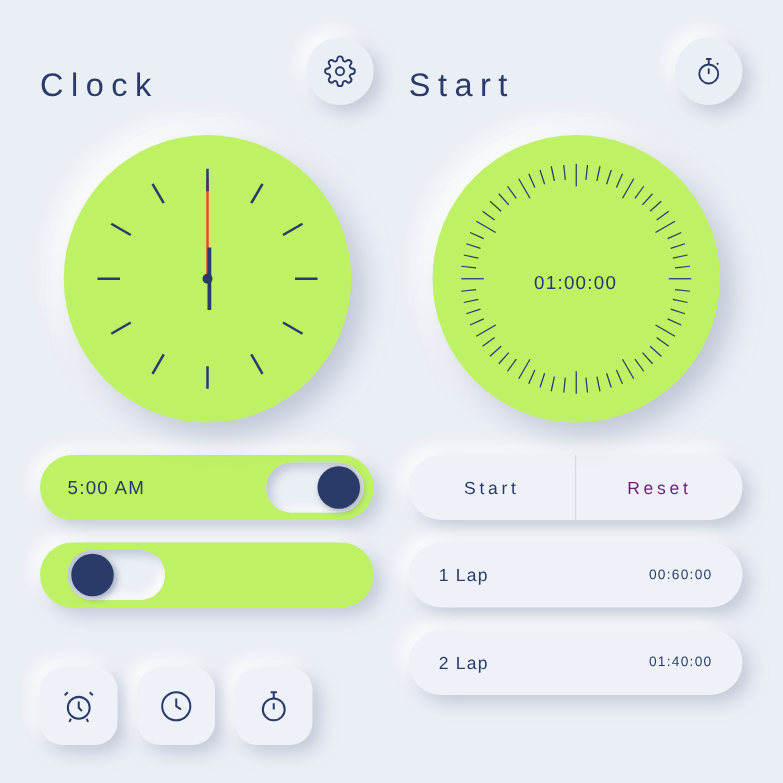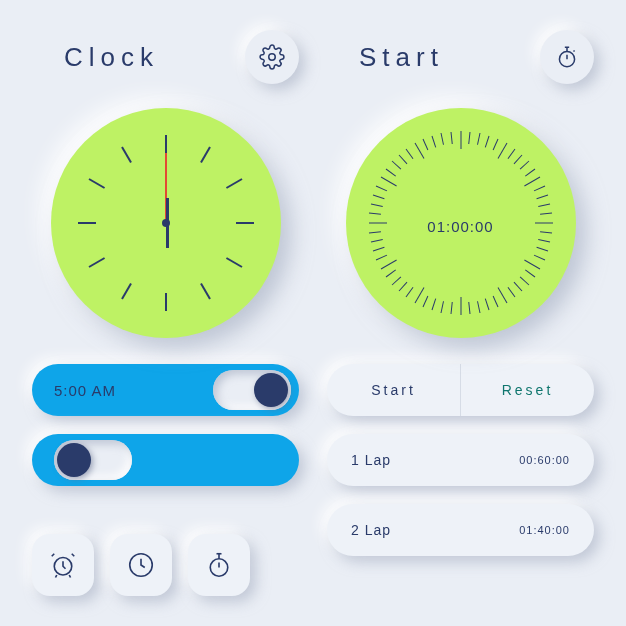--- a/index.html
+++ b/index.html
@@ -6,21 +6,21 @@
   body {
     width: 626px;
     height: 626px;
     background: #eaeef5;
     font-family: -apple-system, BlinkMacSystemFont, "Segoe UI", Arial, sans-serif;
     padding: 30px 32px;
     display: flex;
     gap: 28px;
   }
   .col { flex: 1; display: flex; flex-direction: column; }
-  .header { display: flex; align-items: center; justify-content: space-between; margin-bottom: 24px; margin-left: 32px; }
+  .header { display: flex; align-items: flex-end; justify-content: space-between; margin-bottom: 24px; }
   .title {
     font-size: 26px;
     letter-spacing: 6px;
     color: #2a3b6a;
     font-weight: 400;
   }
   .icon-btn {
     width: 54px; height: 54px;
     border-radius: 50%;
     background: #eaeef5;
@@ -71,21 +71,21 @@
   }
   .timer-tick.long { height: 18px; }
   .timer-value {
     position: absolute; left:0; right:0; top: 48%;
     text-align: center;
     font-size: 15px;
     color: #2a3b6a;
     letter-spacing: 1px;
   }
   .pill {
-    background: #0ea5e9;
+    background: #bef264;
     border-radius: 26px;
     box-shadow: 6px 6px 14px rgba(160,170,190,0.55), -6px -6px 14px rgba(255,255,255,0.9);
     height: 52px;
     display: flex; align-items: center;
     padding: 0 8px 0 22px;
     margin-bottom: 18px;
     font-size: 15px;
     color: #2a3b6a;
   }
   .pill .label { flex: 1; letter-spacing: 1px; }
@@ -116,21 +116,21 @@
     overflow: hidden;
   }
   .btn-half {
     flex: 1;
     display: flex; align-items: center; justify-content: center;
     font-size: 14px;
     letter-spacing: 3px;
     cursor: pointer;
     color: #2a3b6a;
   }
-  .btn-half.danger { color: #0f766e; }
+  .btn-half.danger { color: #701a75; }
   .btn-half + .btn-half { border-left: 1px solid rgba(160,170,190,0.3); }
   .lap {
     background: #eef2f8;
     border-radius: 26px;
     box-shadow: 6px 6px 14px rgba(160,170,190,0.55), -6px -6px 14px rgba(255,255,255,0.9);
     height: 52px;
     display: flex; align-items: center;
     padding: 0 24px;
     margin-bottom: 18px;
     font-size: 14px;

